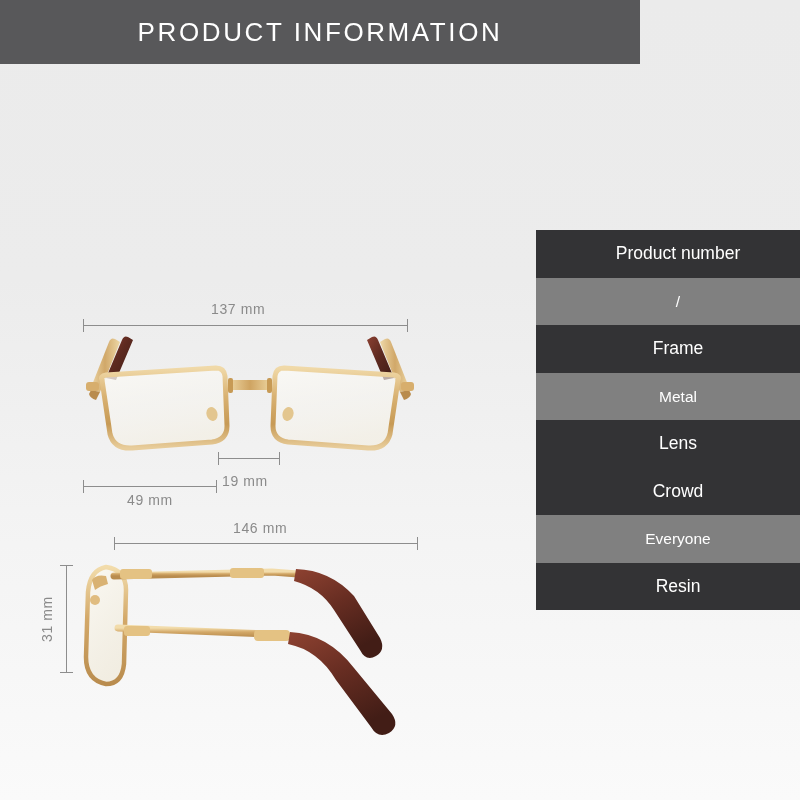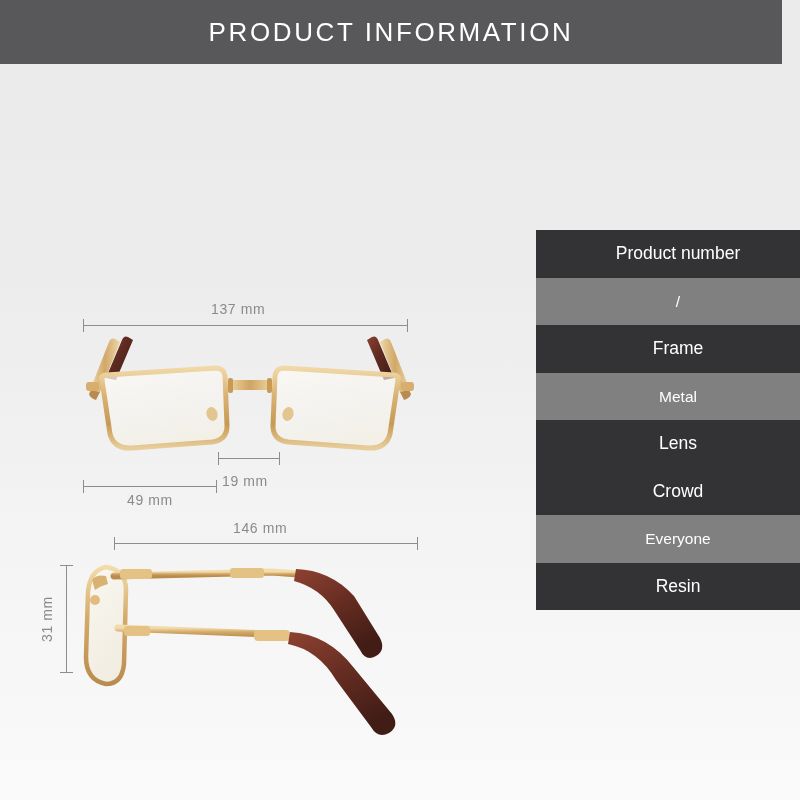--- a/index.html
+++ b/index.html
@@ -13,21 +13,21 @@
     font-family: "Liberation Sans", sans-serif;
     background: linear-gradient(to bottom, #ebebeb 0%, #ececec 35%, #f4f4f4 68%, #fafafa 100%);
     position: relative;
   }
 
   
   .header-bar {
     position: absolute;
     left: 0;
     top: 0;
-    width: 782px;
+    width: 640px;
     height: 64px;
     background: #58585a;
     display: flex;
     align-items: center;
     justify-content: center;
   }
   .header-title {
     color: #ffffff;
     font-size: 26px;
     letter-spacing: 2.6px;

